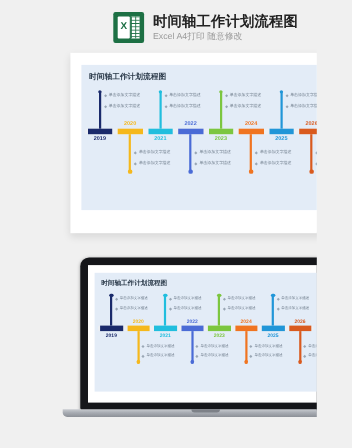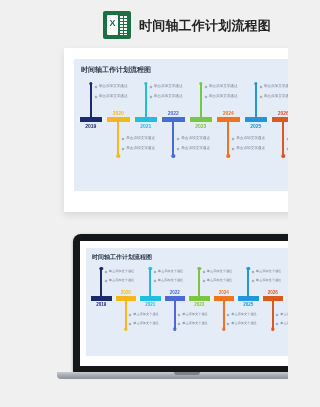--- a/index.html
+++ b/index.html
@@ -132,20 +132,21 @@
 
 <div class="page">
 
   <div class="header">
     <span class="xls-icon">
       <span class="doc"></span>
       <span class="grid"></span>
     </span>
     <span class="titles">
       <span class="main-title">时间轴工作计划流程图</span>
+      <span class="sub-title">Excel A4打印 随意修改</span>
     </span>
   </div>
 
   <div class="card">
     <div class="card-inner">
       <div class="chart lg" id="chart-large">
         <div class="chart-title">时间轴工作计划流程图</div>
       <div class="axis" style="top: 58px;"></div>
           <div class="axis-seg" style="left: 5.75px; width: 22.55px; top: 58px; background: rgb(26, 42, 107);"></div>
           <div class="stem" style="left: 15.95px; background: rgb(26, 42, 107); height: 34px; top: 24px;">

